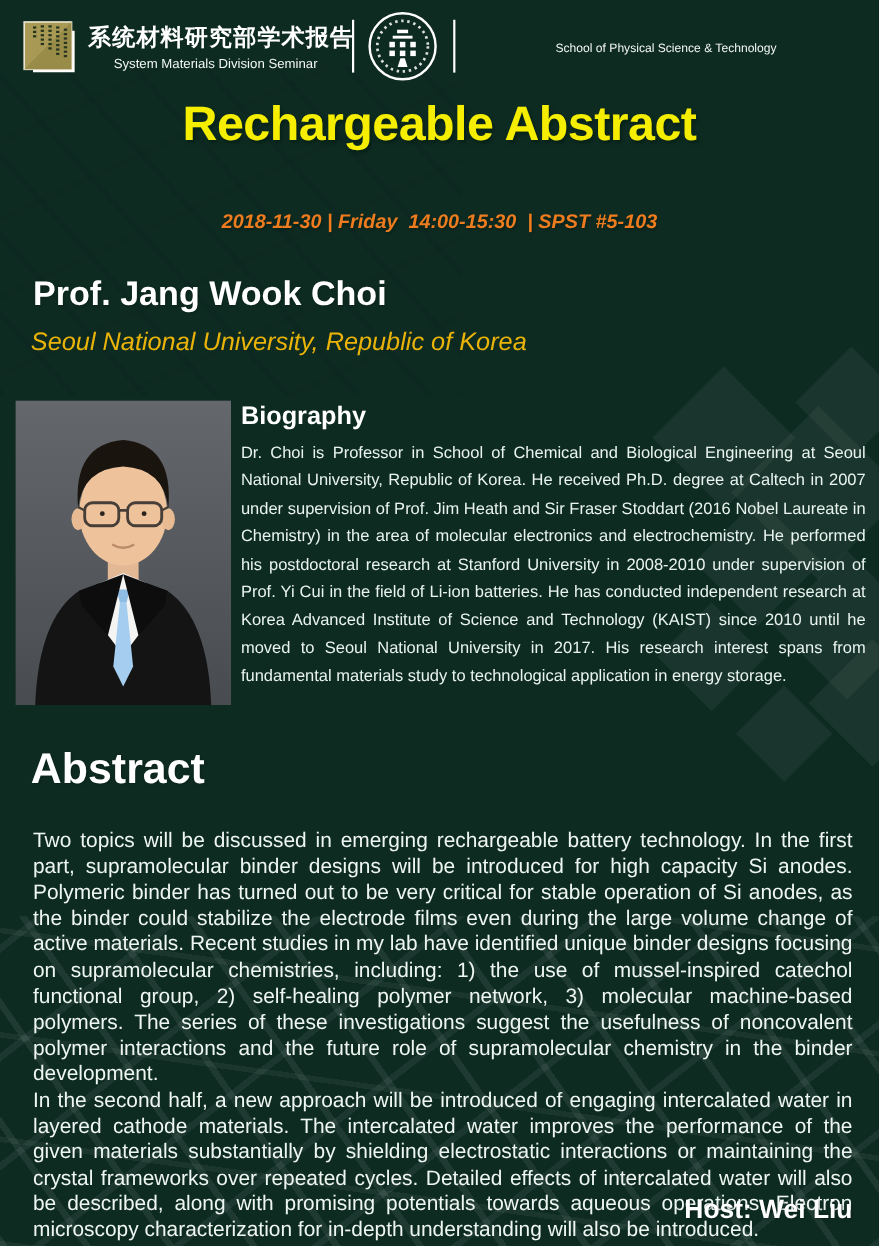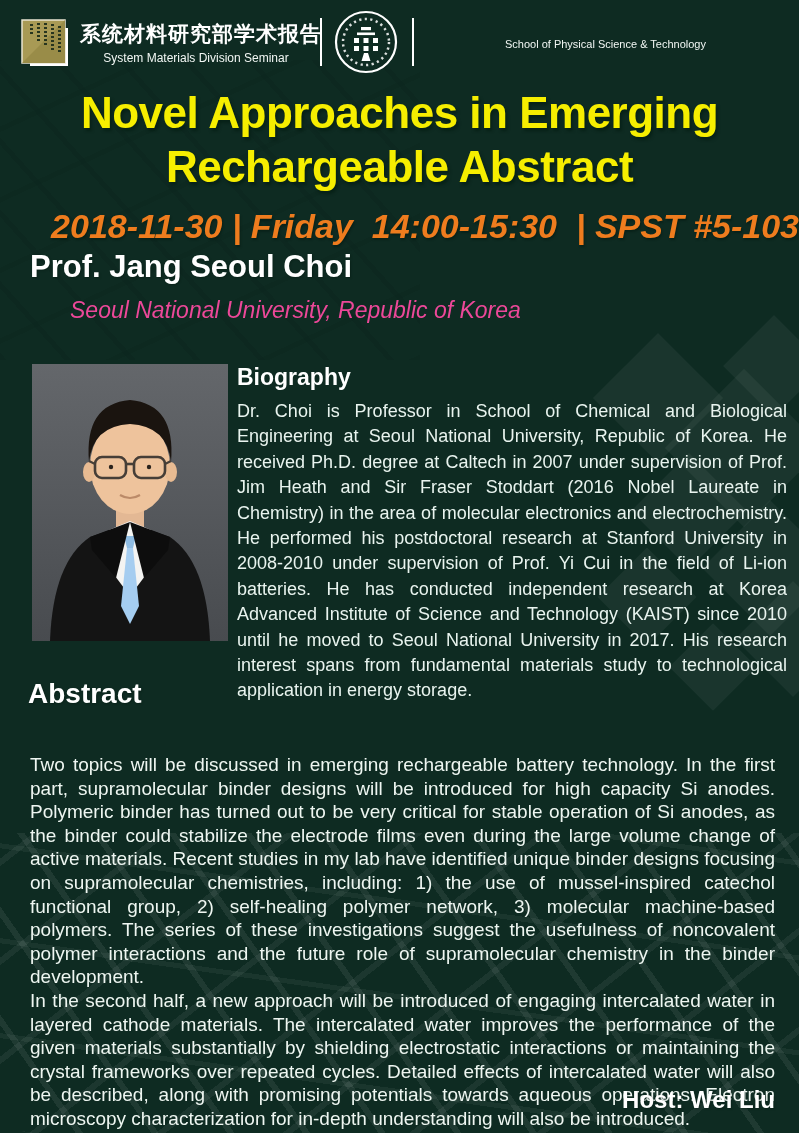--- a/index.html
+++ b/index.html
@@ -4,21 +4,20 @@
 <style>
   * { margin:0; padding:0; box-sizing:border-box; }
   html,body { background:#0e2b22; }
   body { font-family:"Liberation Sans", sans-serif; }
 
   .page {
     position:relative; width:799px; height:1133px; overflow:hidden; margin:0 auto;
     background:linear-gradient(176deg,
       #1e4e3e 0%, #21584 6%, #235c49 18%, #2a7058 34%,
       #2e7e66 48%, #348f76 62%, #3aa187 76%, #41b098 88%, #46b99f 100%);
-    border-radius:32px;
   }
 
   
   .crackle-bottom {
     position:absolute; left:0; right:0; bottom:0; height:300px;
     background:
       repeating-linear-gradient(55deg,  rgba(255,255,255,0.07) 0 6px, transparent 6px 62px),
       repeating-linear-gradient(-38deg, rgba(255,255,255,0.06) 0 6px, transparent 6px 78px),
       repeating-linear-gradient(8deg,   rgba(255,255,255,0.05) 0 5px, transparent 5px 94px);
   }
@@ -55,39 +54,39 @@
   .univ-block .hdr-zh { font-size:22px; letter-spacing:4px; }
   .univ-block .hdr-en { font-size:14px; font-weight:bold; margin-top:2px; }
   .school-block { flex:1; }
   .school-block .hdr-zh { font-size:21px; letter-spacing:2px; }
   .school-block .hdr-en { font-size:11px; margin-top:3px; }
 
   
   .title { position:absolute; top:86px; left:0; right:0; text-align:center;
     font-size:44px; font-weight:bold; line-height:1.22; letter-spacing:-0.5px;
     color:#f6ee00; text-shadow:2px 3px 3px rgba(0,25,15,0.55); }
-  .schedule { position:absolute; top:207px; left:0; right:0; text-align:right;
-    font-size:34px; font-weight:bold; font-style:italic; color:#ee7c1e;
+  .schedule { position:absolute; top:191px; left:0; right:0; text-align:center;
+    font-size:18px; font-weight:bold; font-style:italic; color:#ee7c1e;
     white-space:pre; text-shadow:1px 2px 2px rgba(0,20,12,0.4); }
 
   
   .speaker-name { position:absolute; top:249px; left:30px; font-size:31px;
     font-weight:bold; color:#ffffff; text-shadow:1px 1px 2px rgba(0,20,12,0.35); }
   .speaker-affil { position:absolute; top:297px; left:28px; font-size:23px;
-    font-style:italic; color:#ec4899;margin-left:42px; }
-
-  
-  .bio-row { position:absolute; top:364px; left:14px; right:12px; display:flex;margin-left:18px; }
+    font-style:italic; color:#eab308; }
+
+  
+  .bio-row { position:absolute; top:364px; left:14px; right:12px; display:flex; }
   .photo { width:196px; height:277px; flex:none; }
   .bio-col { flex:1; margin-left:9px; }
   .bio-heading { font-size:23px; font-weight:bold; color:#ffffff; margin-bottom:8px; }
-  .bio-para { font-size:18px; line-height:25.4px; color:#e9f4ef; text-align:justify; }
-
-  
-  .abstract-heading { position:absolute; top:678px; left:28px; font-size:28px;
+  .bio-para { font-size:15px; line-height:25.4px; color:#e9f4ef; text-align:justify; }
+
+  
+  .abstract-heading { position:absolute; top:678px; left:28px; font-size:39px;
     font-weight:bold; color:#ffffff; text-shadow:1px 1px 2px rgba(0,20,12,0.35); }
   .abstract-body { position:absolute; top:720px; left:30px; width:745px;margin-top:33px; }
   .abstract-para { font-size:19px; line-height:23.6px; color:#eef6f1; text-align:justify; }
 
   
   .host { position:absolute; top:1086px; right:24px; font-size:24px;
     font-weight:bold; color:#ffffff; text-shadow:1px 1px 2px rgba(0,20,12,0.4); }
 </style>
 </head>
 <body>
@@ -165,27 +164,26 @@
         </g>
       </svg>
     </div>
     <div class="vdiv"></div>
     <div class="hdr-block school-block">
       <div class="hdr-en">School of Physical Science &amp; Technology</div>
     </div>
   </div>
 
   <div class="title">
-    <div>Novel Approaches in Emerging</div>
     <div>Rechargeable Abstract</div>
   </div>
 
   <div class="schedule">2018-11-30 | Friday  14:00-15:30  | SPST #5-103</div>
 
-  <div class="speaker-name">Prof. Jang Seoul Choi</div>
+  <div class="speaker-name">Prof. Jang Wook Choi</div>
   <div class="speaker-affil">Seoul National University, Republic of Korea</div>
 
   <div class="bio-row">
     <div class="photo">
       <svg viewBox="0 0 196 277" width="196" height="277">
         <defs>
           <linearGradient id="pbg" x1="0" y1="0" x2="0" y2="1">
             <stop offset="0" stop-color="#64676b"></stop>
               <stop offset="1" stop-color="#484b4f"></stop>
           </linearGradient>

